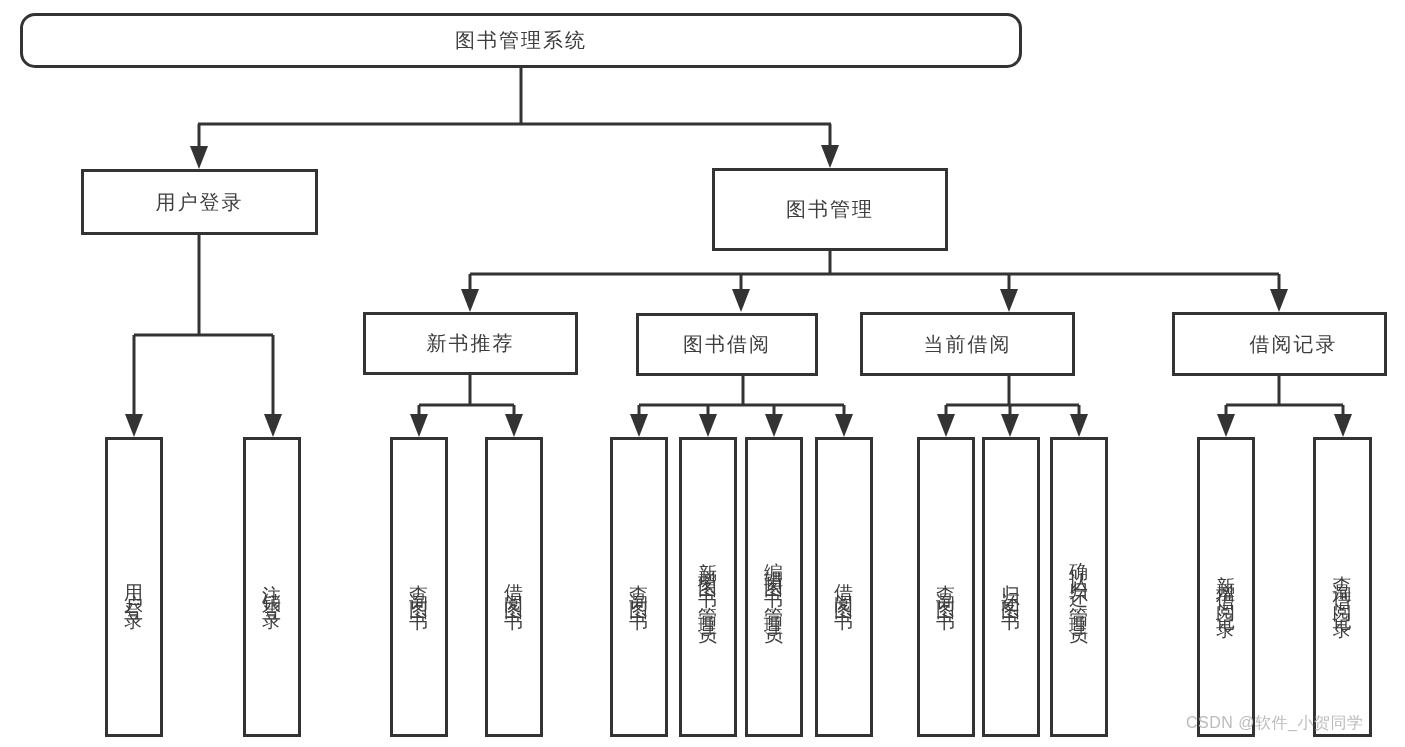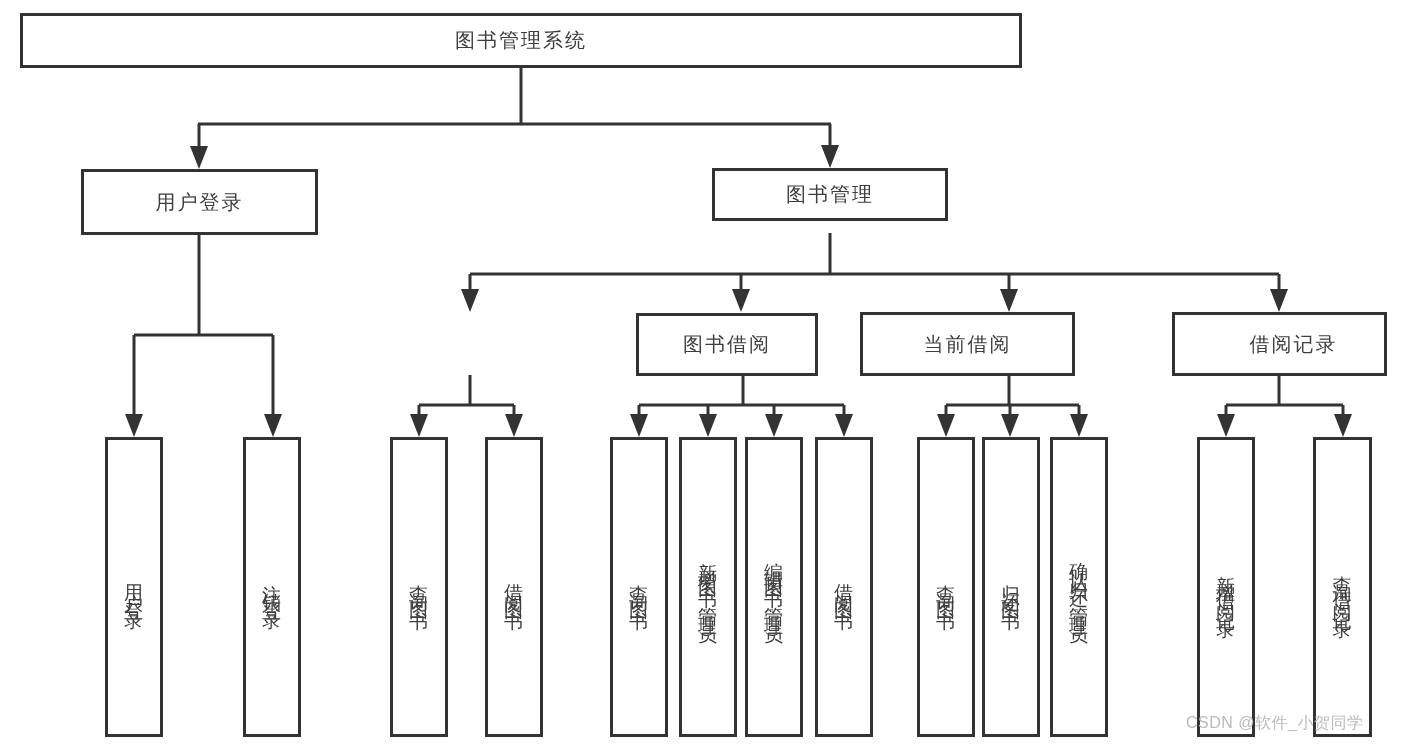--- a/index.html
+++ b/index.html
@@ -119,31 +119,34 @@
       <polygon points="765,414 783,414 774,437"></polygon>
       <polygon points="835,414 853,414 844,437"></polygon>
       <polygon points="937,414 955,414 946,437"></polygon>
       <polygon points="1001,414 1019,414 1010,437"></polygon>
       <polygon points="1070,414 1088,414 1079,437"></polygon>
       <polygon points="1217,414 1235,414 1226,437"></polygon>
       <polygon points="1334,414 1352,414 1343,437"></polygon>
     </g>
   </svg>
 
-  <div class="box hbox" style="left:20px; top:13px; width:1002px; height:55px;">
+  <div class="box hbox" style="left:20px; top:13px; width:1002px; height:55px;border-radius:15px;">
     <span>图书管理系统</span>
   </div>
 
   <div class="box hbox" style="left:81px; top:169px; width:237px; height:66px;">
     <span>用户登录</span>
   </div>
-  <div class="box hbox" style="left:712px; top:168px; width:236px; height:53px;">
+  <div class="box hbox" style="left:712px; top:168px; width:236px; height:83px;">
     <span>图书管理</span>
   </div>
 
+  <div class="box hbox" style="left:363px; top:312px; width:215px; height:63px;">
+    <span>新书推荐</span>
+  </div>
   <div class="box hbox" style="left:636px; top:313px; width:182px; height:63px;justify-content:center;">
     <span>图书借阅</span>
   </div>
   <div class="box hbox" style="left:860px; top:312px; width:215px; height:64px;">
     <span>当前借阅</span>
   </div>
   <div class="box hbox" style="left:1172px; top:312px; width:215px; height:64px;padding-left:28px;">
     <span>借阅记录</span>
   </div>
 

